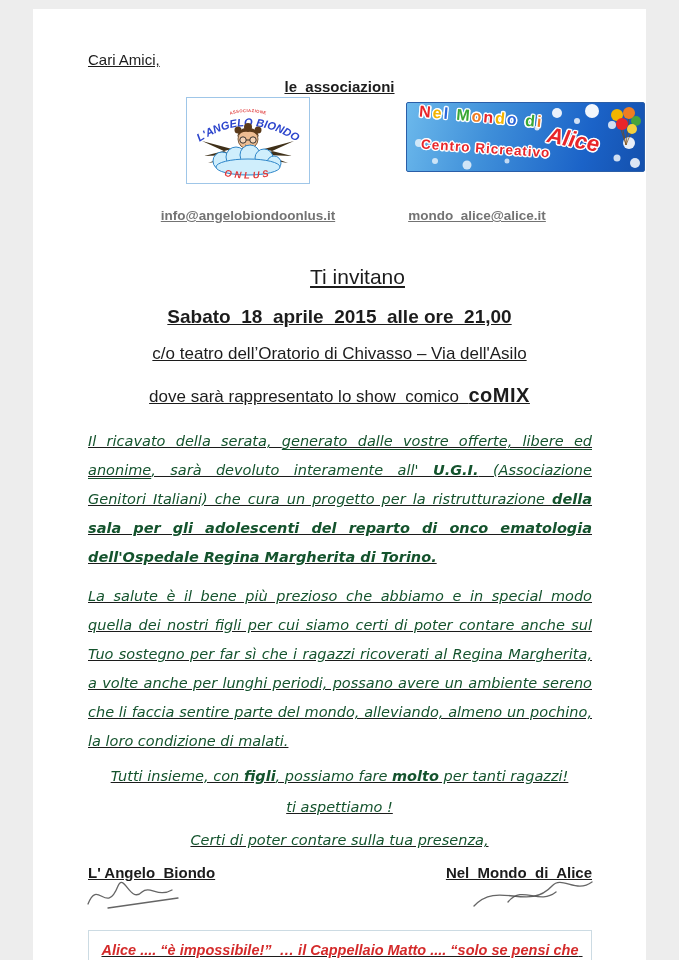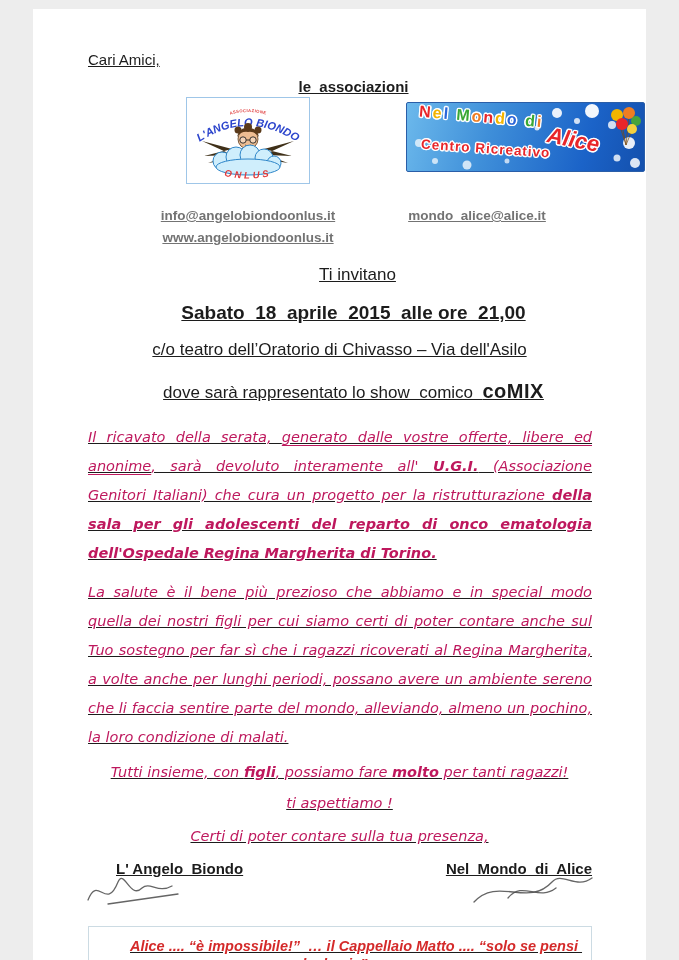--- a/index.html
+++ b/index.html
@@ -7,21 +7,21 @@
   .page {
     position: relative;
     width: 613px; height: 960px;
     margin: 9px auto;
     background: #ffffff;
     font-family: "Liberation Sans", sans-serif;
     color: #1c1c1c;
     overflow: hidden;
     text-decoration: underline;
   }
-  .prewrap { white-space: pre-wrap; padding-left: 28px; }
+  .prewrap { white-space: pre-wrap; }
   .c { text-align: center; }
 
   .salutation { margin: 42px 0 0 55px; font-size: 15px; }
   .assoc-line { margin-top: 10px; text-align: center; font-weight: bold; font-size: 15px; }
 
   
   .logo-row { position: relative; height: 94px; margin-top: 2px; }
   .logo-left { position: absolute; left: 153px; top: 0; width: 124px; height: 87px; }
   .lg-border { fill: #ffffff; stroke: #9fc6e8; stroke-width: 1; }
   .lg-assoc { font-family: "Liberation Sans", sans-serif; font-size: 4.2px; font-weight: bold; fill: #e04040; letter-spacing: 0.4px; }
@@ -43,29 +43,29 @@
   .nma-bubbles { position: absolute; left: 0; top: 0; pointer-events: none; }
   .nma-balloons { position: absolute; right: 2px; top: 2px; }
 
   
   .links-row { position: relative; height: 48px; margin-top: 14px; }
   .links-left  { position: absolute; left: 115px; top: 0; width: 200px; text-align: center; }
   .links-right { position: absolute; left: 344px; top: 0; width: 200px; text-align: center; }
   .doclink { display: block; color: #737373; font-weight: 600; font-size: 13.5px; line-height: 22px; text-decoration: underline; cursor: pointer; }
 
   
-  .line1 { margin-top: 12px; font-size: 17px; padding-left: 36px; }
+  .line1 { margin-top: 12px; font-size: 21px; padding-left: 36px; }
   .line2 { margin-top: 20px; font-size: 17px; }
   .date  { margin-top: 17px; font-size: 19px; font-weight: bold; }
   .venue { margin-top: 16px; font-size: 17px; }
   .show  { margin-top: 20px; font-size: 17px; }
   .comix { font-size: 20px; font-weight: bold; letter-spacing: 0.5px; }
 
   
-  .hand { font-family: "DejaVu Sans", sans-serif; font-style: italic; font-size: 14.5px; color: #be185d; }
+  .hand { font-family: "DejaVu Sans", sans-serif; font-style: italic; font-size: 14.5px; color: #14532d; }
   p.hand { margin: 20px 54px 0 55px; line-height: 29px; text-align: justify; }
   p.hand + p.hand { margin-top: 10px; }
   .u { text-decoration: underline; text-underline-offset: 3px; }
   .slogan   { margin-top: 12px; font-size: 14.5px; }
   .closing1 { margin-top: 17px; }
   .closing2 { margin-top: 15px; }
 
   
   .sig-row { margin: 16px 54px 0 55px; display: flex; justify-content: space-between; height: 62px; }
   .sig { position: relative; }
@@ -154,21 +154,20 @@
         <circle cx="30" cy="16" r="5" fill="#46a33c"></circle>
         <circle cx="16" cy="19" r="6" fill="#e8262a"></circle>
         <circle cx="26" cy="24" r="5" fill="#f4d03f"></circle>
       </svg>
     </div>
   </div>
 
   <div class="links-row">
     <div class="links-left">
       <a class="doclink">info@angelobiondoonlus.it</a>
-      <a class="doclink">www.angelobiondoonlus.it</a>
     </div>
     <div class="links-right">
       <a class="doclink">mondo_alice@alice.it</a>
     </div>
   </div>
 
   <div class="c line1">Ti invitano</div>
   <div class="c date prewrap">Sabato  18  aprile  2015  alle ore  21,00</div>
   <div class="c venue">c/o teatro dell’Oratorio di Chivasso – Via dell'Asilo</div>
   <div class="c show prewrap"><span>dove sarà rappresentato lo show  comico  </span><b class="comix">coMIX</b></div>

